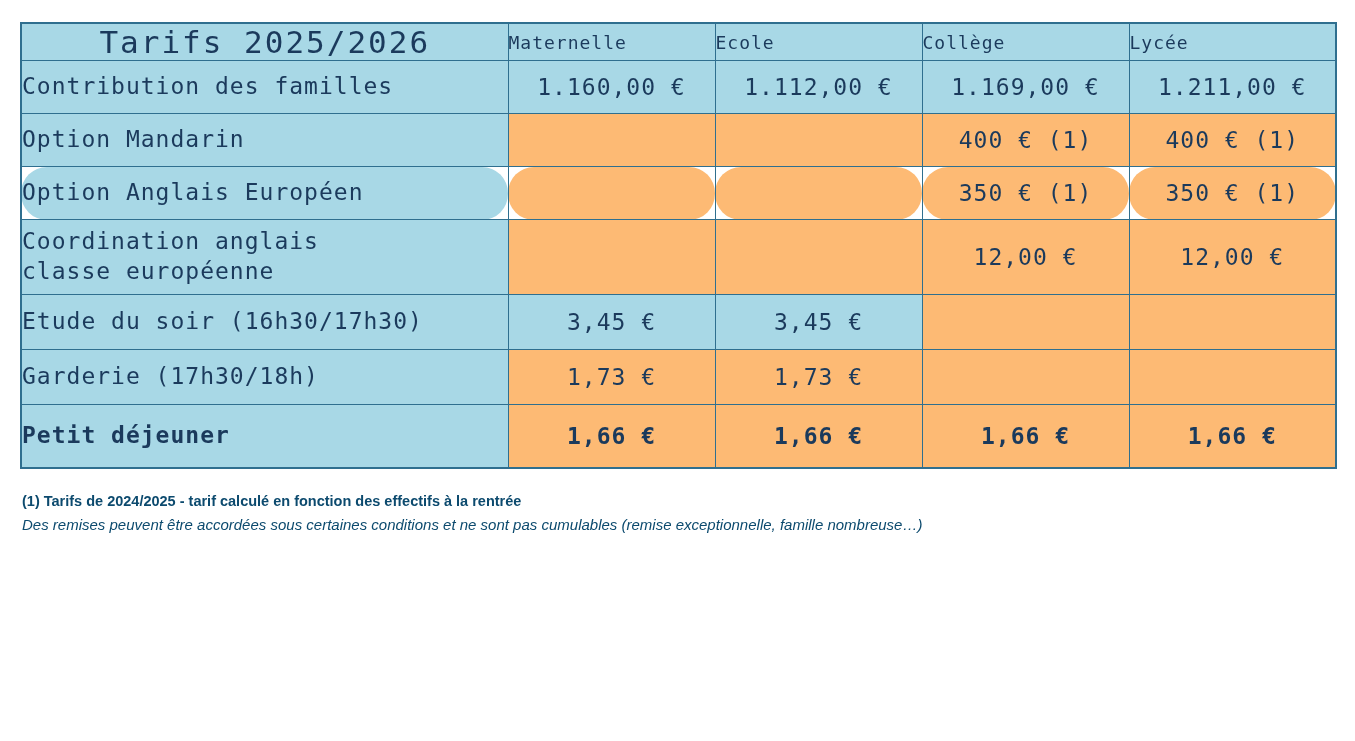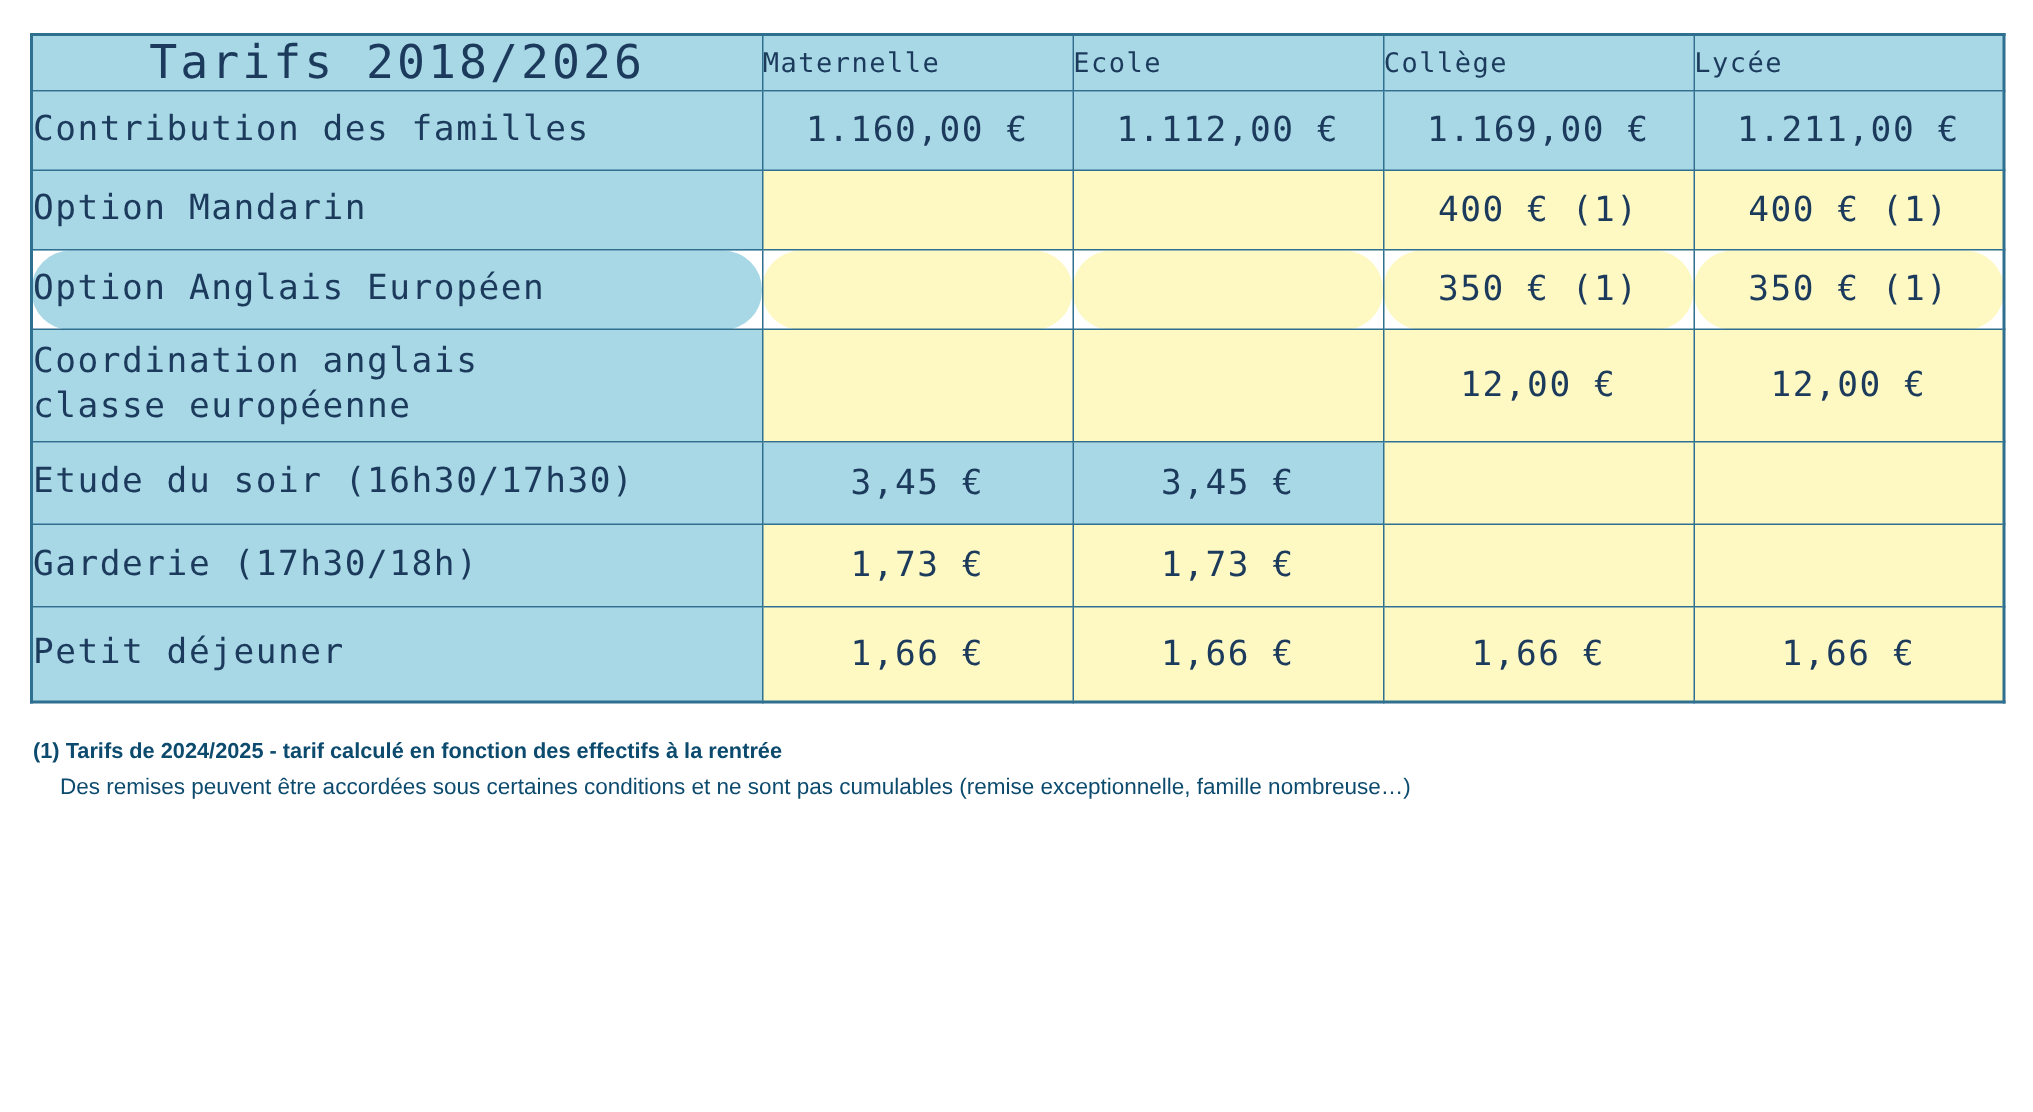--- a/index.html
+++ b/index.html
@@ -32,21 +32,21 @@
     padding: 0;
     vertical-align: middle;
   }
   col.c-label { width: 487px; }
   col.c-mat   { width: 207px; }
   col.c-eco   { width: 207px; }
   col.c-col   { width: 207px; }
   col.c-lyc   { width: 207px; }
 
   .blue   { background: #a8d8e6; }
-  .white  { background: #fef9c3; }
+  .white  { background: #fdba74; }
 
   .hdr-title {
     font-size: 31px;
     letter-spacing: 2px;
     text-align: center;
     padding: 8px 4px 10px 4px;
     font-weight: normal;
     white-space: nowrap;
   }
   .hdr-col {
@@ -72,56 +72,56 @@
     padding: 10px 4px 10px 4px;
     white-space: nowrap;
   }
   tr.r-contribution td { height: 52px; }
   tr.r-mandarin td     { height: 52px; }
   tr.r-anglais td      { height: 52px; border-radius: 26px; }
   tr.r-coord td        { height: 74px; }
   tr.r-etude td        { height: 54px; }
   tr.r-garderie td     { height: 54px; }
   tr.r-restauration td { height: 94px; }
-  tr.r-petitdej td     { height: 62px; }
+  tr.r-petitdej td     { height: 62px; font-weight: bold; }
 
   .footnotes {
     margin-top: 22px;
     font-family: "Liberation Sans", sans-serif;
     color: #0c4a6e;
     padding-left: 2px;
   }
   .fn-1 {
     font-size: 14.5px;
     font-weight: bold;
     line-height: 1.45;
   }
   .fn-2 {
     font-size: 15px;
+    font-style: italic;
     line-height: 1.45;
     margin-top: 2px;
-    margin-left: 18px;
   }
 </style>
 </head>
 <body>
 
 <div class="page">
 
   <table class="tarifs">
     <colgroup>
       <col class="c-label">
       <col class="c-mat">
       <col class="c-eco">
       <col class="c-col">
       <col class="c-lyc">
     </colgroup>
     <thead>
       <tr>
-        <th class="hdr-title blue">Tarifs 2018/2026</th>
+        <th class="hdr-title blue">Tarifs 2025/2026</th>
         <th class="hdr-col blue">Maternelle</th>
         <th class="hdr-col blue">Ecole</th>
         <th class="hdr-col blue">Collège</th>
         <th class="hdr-col blue">Lycée</th>
       </tr>
     </thead>
     <tbody>
 
       <tr class="r-contribution">
         <td class="rowlabel blue">Contribution des familles</td>

